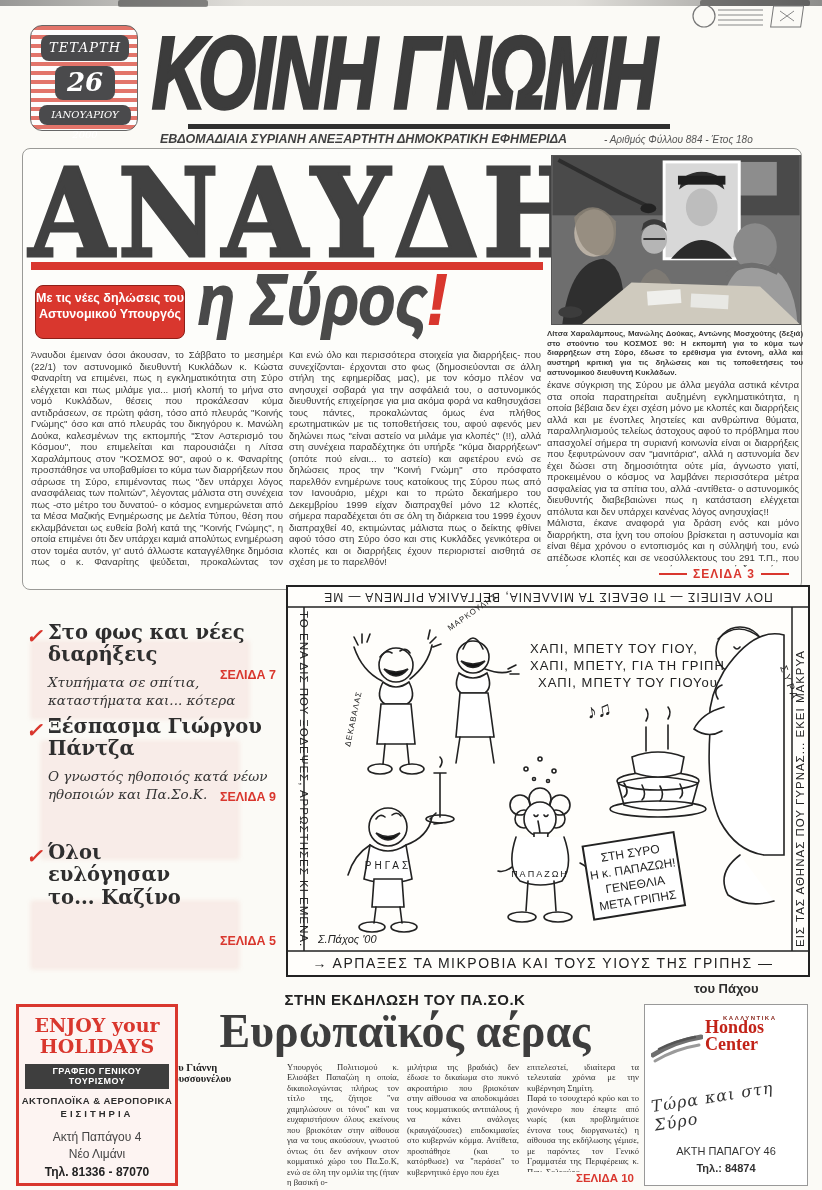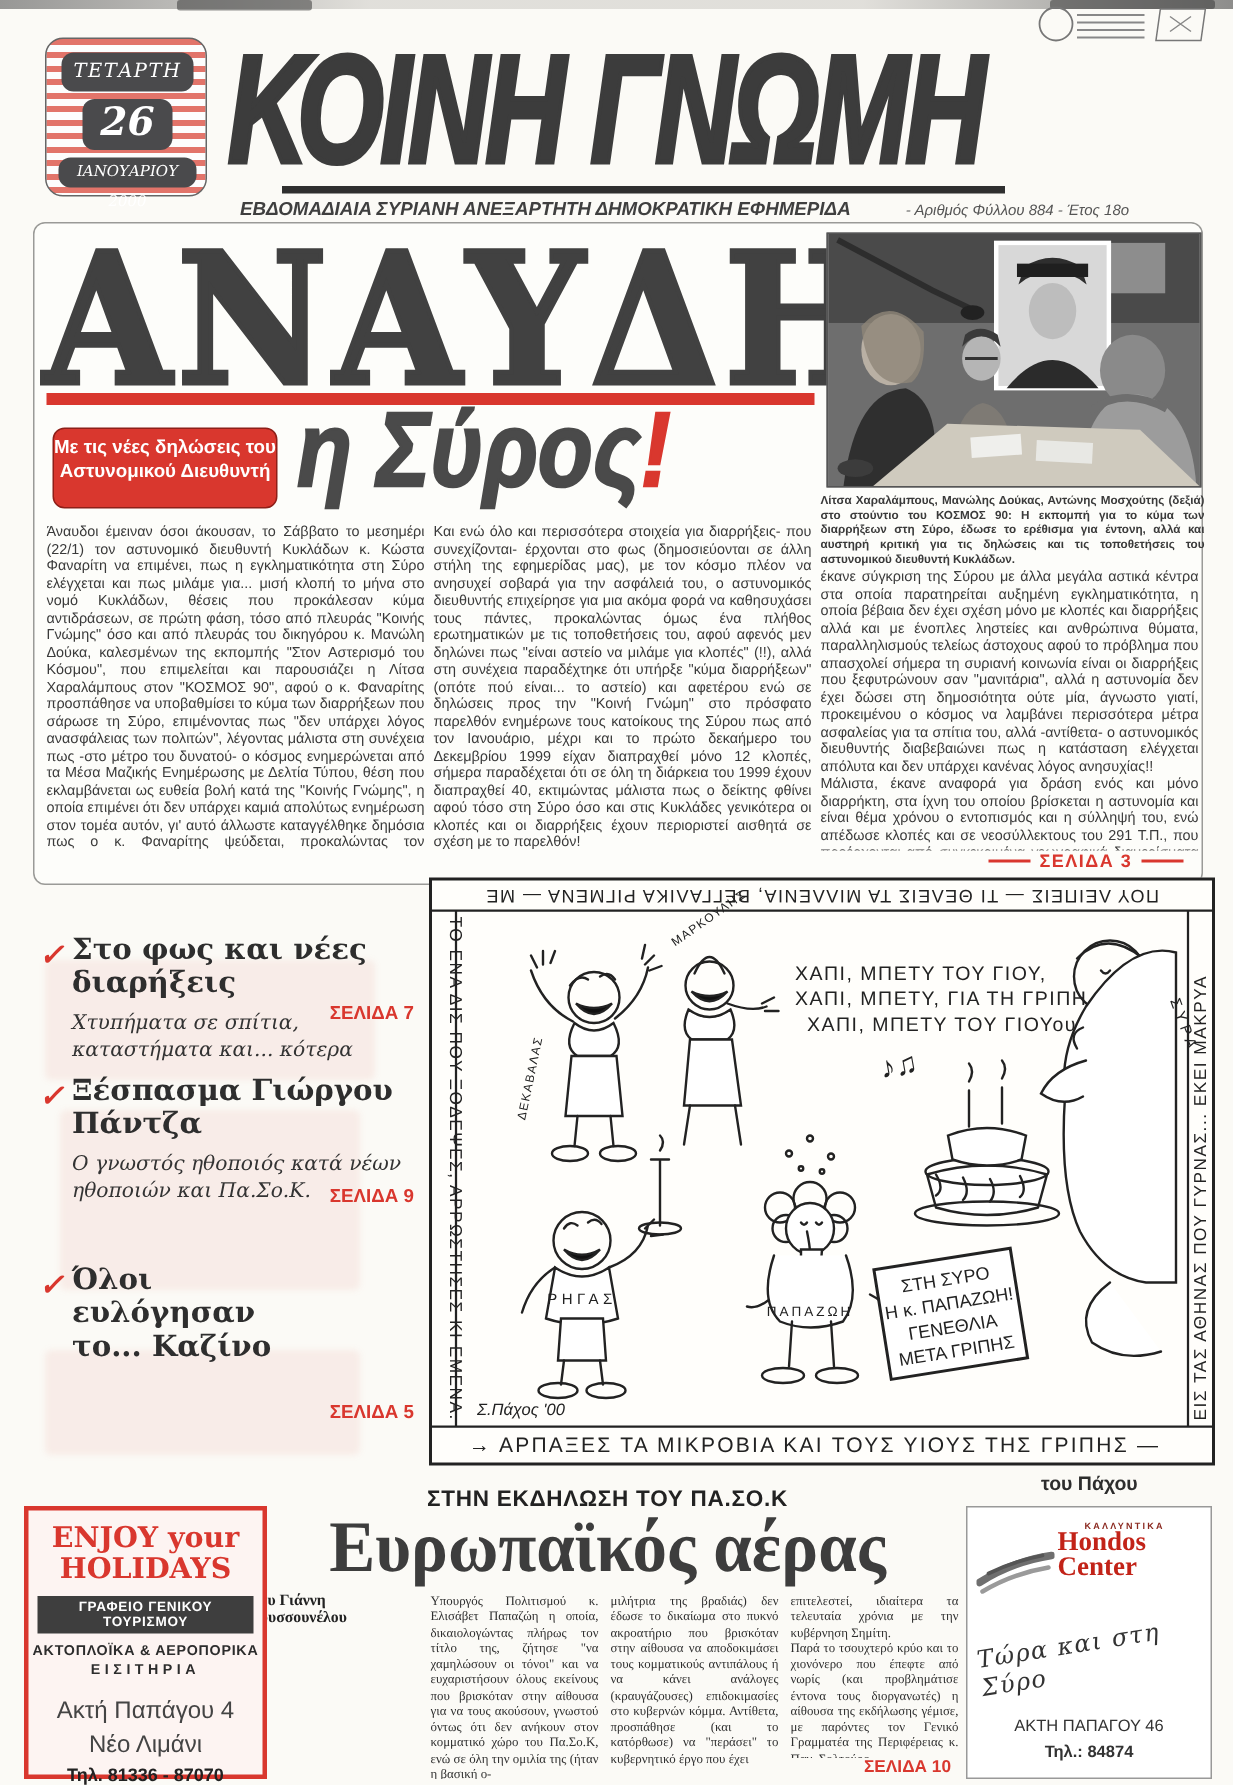--- a/index.html
+++ b/index.html
@@ -65,21 +65,21 @@
   .sc2{left:287px;top:1062px;width:112px;height:124px;}
   .sc3{left:407px;top:1062px;width:112px;height:124px;}
   .sc4{left:527px;top:1062px;width:112px;height:110px;}
   .ref10{left:576px;top:1172px;font-weight:bold;font-size:11.5px;color:#d9372e;}
   
   .ad-left{left:16px;top:1004px;width:162px;height:182px;border:3px solid #d9372e;background:#fdf4f2;text-align:center;padding-top:8px;}
   .ad-left .l1{color:#d9372e;font-family:"DejaVu Serif",serif;font-weight:bold;font-size:19px;line-height:1.1;}
   .ad-left .bar{background:#3e3e3e;color:#fff;font-weight:bold;font-size:9px;margin:7px 6px 6px;padding:2.5px 0;letter-spacing:.5px;}
   .ad-left .l2{font-weight:bold;font-size:9.5px;color:#2c2c2c;letter-spacing:.5px;}
   .ad-left .l2b{font-weight:bold;font-size:9.5px;color:#2c2c2c;letter-spacing:3px;margin-top:2px;}
-  .ad-left .addr{font-size:16px;color:#444;margin-top:10px;line-height:1.45;}
+  .ad-left .addr{font-size:12px;color:#444;margin-top:10px;line-height:1.45;}
   .ad-left .tel{font-weight:bold;font-size:12px;color:#222;line-height:1.4;text-align:center;}
   .ad-right{left:644px;top:1004px;width:164px;height:182px;border:1px solid #999;background:#fff;}
   .hondos-kall{position:absolute;left:78px;top:10px;font-size:6px;letter-spacing:1.5px;color:#8c2b22;font-weight:bold;}
   .hondos{position:absolute;left:60px;top:14px;font-family:"Liberation Serif",serif;font-weight:bold;
           font-size:18px;color:#c22318;line-height:.95;}
   .handwrite{position:absolute;left:8px;top:92px;width:150px;font-family:"DejaVu Serif",serif;font-style:italic;
              font-size:16px;color:#333;transform:rotate(-9deg);transform-origin:left center;letter-spacing:1px;}
   .ad-right .addr2{position:absolute;left:0;top:138px;width:100%;text-align:center;font-size:11px;color:#333;line-height:1.5;}
   .ad-right .addr2 .b{font-weight:bold;}
 </style>
@@ -107,21 +107,21 @@
   <svg class="abs" style="left:688px;top:3px" width="122" height="27" viewBox="0 0 122 27">
     <circle cx="16" cy="13" r="11" fill="none" stroke="#777" stroke-width="1.2"></circle>
     <path d="M30 7 h45 M30 12 h45 M30 17 h45 M30 22 h45" stroke="#888" stroke-width="1.2" fill="none"></path>
     <rect x="86" y="3" width="30" height="21" fill="none" stroke="#777" transform="skewX(-8)"></rect>
     <path d="M92 8 l14 10 M106 8 l-14 10" stroke="#888" stroke-width="1" fill="none"></path>
   </svg>
 
   <div class="abs storybox">
     <div class="abs headline-main">ΑΝΑΥΔΗ</div>
     <div class="abs headline-rule"></div>
-    <div class="abs kicker">Με τις νέες δηλώσεις του Αστυνομικού Διευθυντή</div>
+    <div class="abs kicker">Με τις νέες δηλώσεις του Αστυνομικού Υπουργός</div>
     <div class="abs headline-sub"><span>η Σύρος</span><span class="bang">!</span></div>
 
     <svg class="abs photo" viewBox="0 0 250 170">
       <rect width="250" height="170" fill="#6e6e6e"></rect>
       <rect width="250" height="60" fill="#4a4a4a"></rect>
       <rect x="183" y="6" width="44" height="34" fill="#8d8d8d"></rect>
       <path d="M6 4 L70 38 L95 50" stroke="#2d2d2d" stroke-width="4" fill="none"></path>
       <ellipse cx="97" cy="53" rx="8" ry="5" fill="#222"></ellipse>
 
       <g>

